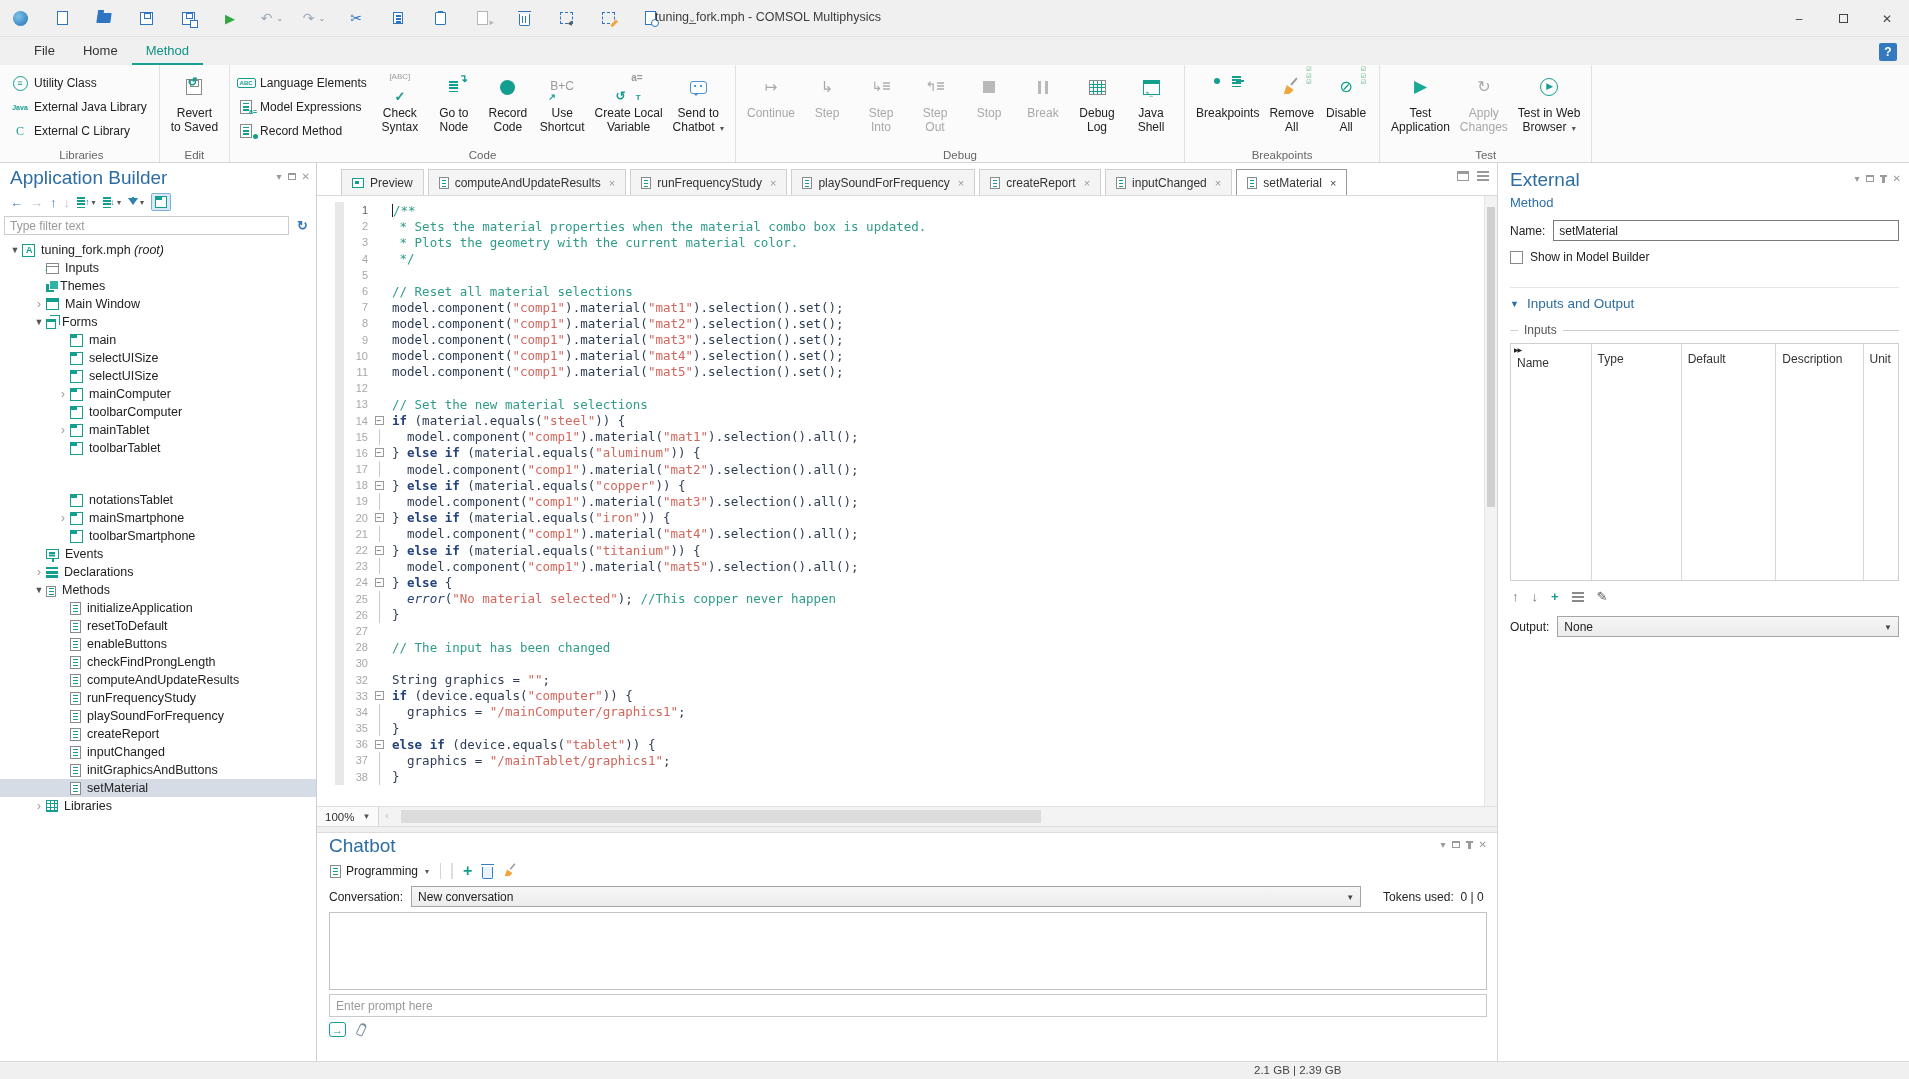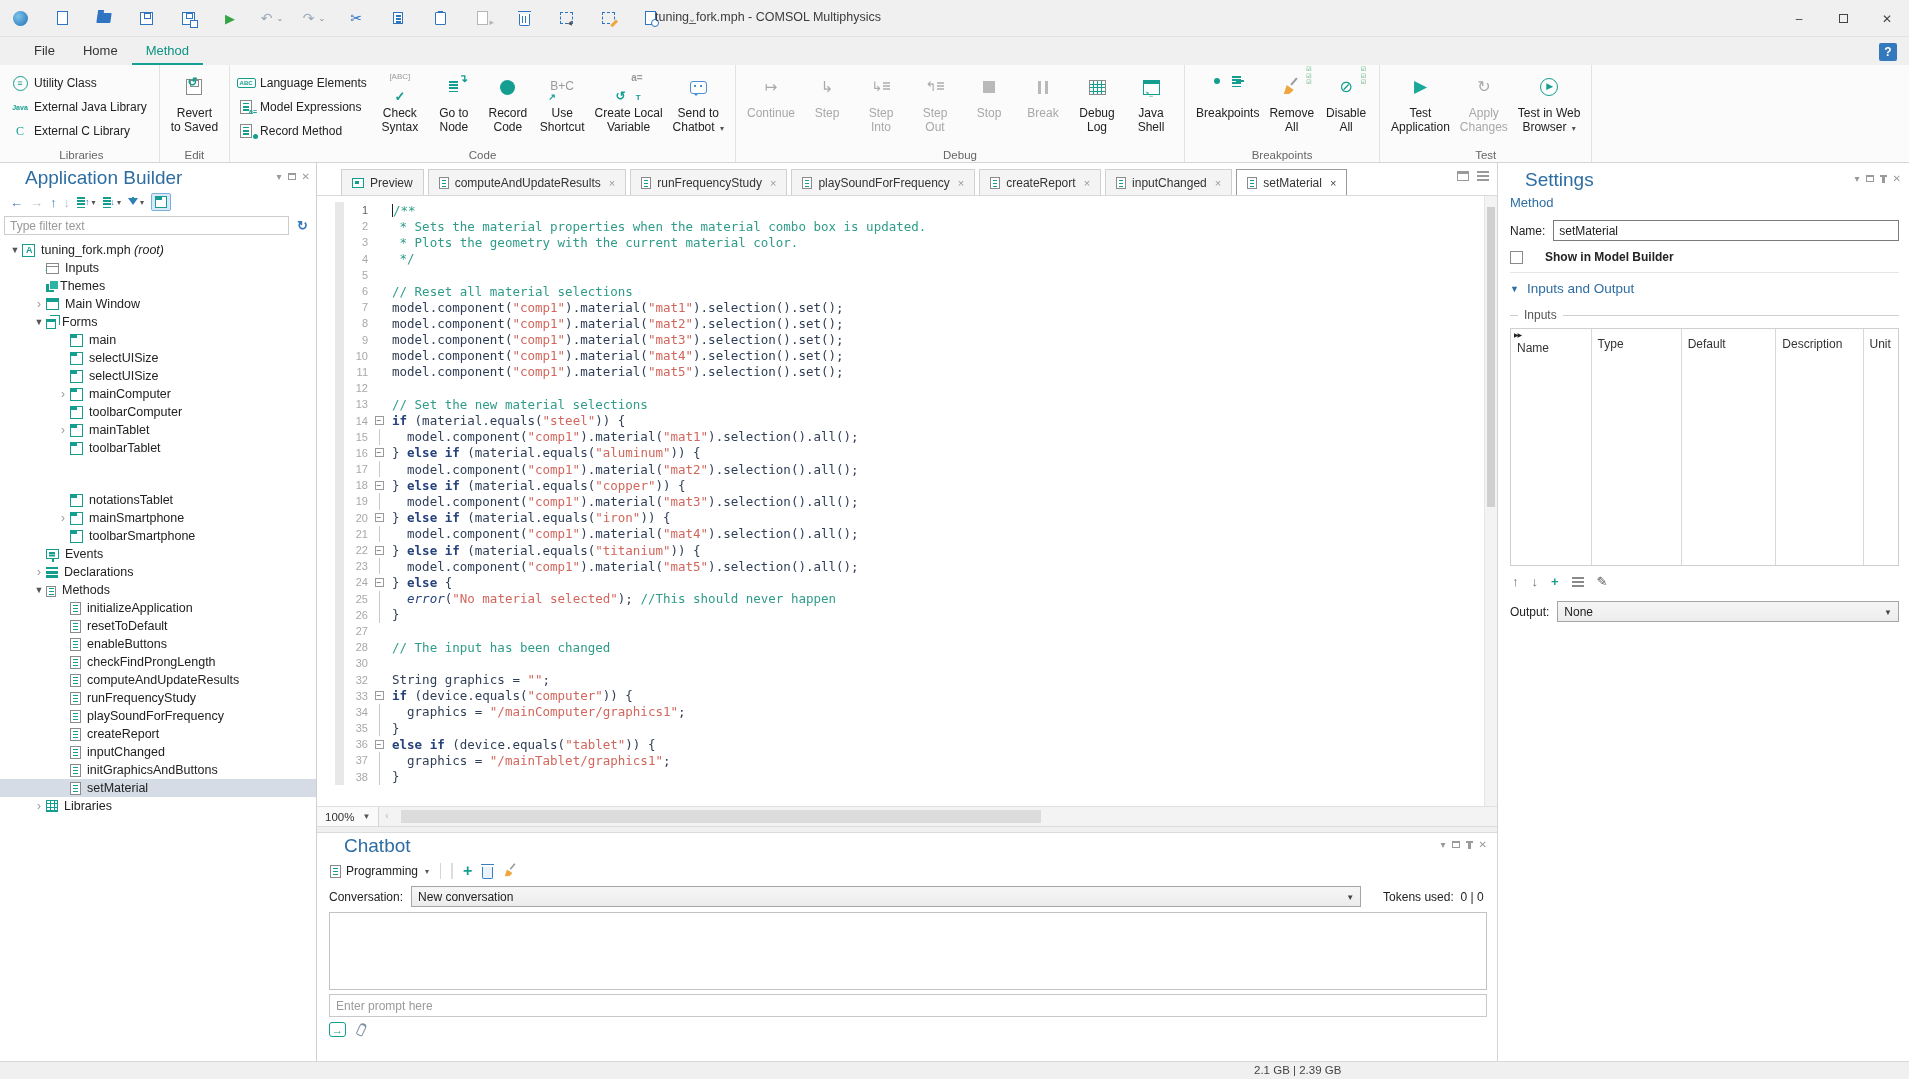--- a/index.html
+++ b/index.html
@@ -70,21 +70,21 @@
   .shellbox:after{content:">_";position:absolute;left:2px;top:5px;font-family:"DejaVu Sans Mono",monospace;font-weight:bold;font-size:6px;color:#149e90;}
   .broom{width:16px;height:16px;position:relative;display:inline-block;}
   .broom:before{content:"";position:absolute;left:9px;top:-2px;width:2px;height:9px;background:#9a9a9a;transform:rotate(40deg);}
   .broom:after{content:"";position:absolute;left:0px;top:6px;width:10px;height:9px;background:#f0a640;clip-path:polygon(0 100%,30% 0,100% 55%,55% 100%);}
   .cbcol{position:absolute;right:-4px;top:-4px;font-size:6px;line-height:6.5px;color:#39a064;}
   .ringplay{width:18px;height:18px;border:1.5px solid #149e90;border-radius:50%;display:flex;align-items:center;justify-content:center;color:#149e90;font-size:9px;padding-left:1px;}
   
   .main{flex:1;display:flex;min-height:0;}
   .leftpanel{width:317px;flex:none;background:#fff;border-right:1px solid #cfcfcf;display:flex;flex-direction:column;position:relative;}
   .panelhead{display:flex;align-items:flex-start;justify-content:space-between;padding:4px 6px 0 10px;}
-  .paneltitle{color:#2d6da3;font-size:19px;font-weight:400;margin-left:15px;}
+  .paneltitle{color:#2d6da3;font-size:19px;font-weight:400;}
   .panelicons{display:flex;gap:6px;align-items:center;color:#9a9a9a;font-size:10px;padding-top:4px;}
   .fl{width:8px;height:7px;border:1px solid #9a9a9a;border-top-width:2px;display:inline-block;}
   .pin{display:inline-block;width:3px;height:8px;background:#9a9a9a;position:relative;margin:0 2px;}
   .pin:before{content:"";position:absolute;left:-2px;top:0;width:7px;height:2.5px;background:#9a9a9a;}
   .abtoolbar{display:flex;align-items:center;gap:7px;padding:4px 8px 3px 10px;}
   .abtoolbar .ti{display:inline-flex;align-items:center;position:relative;height:16px;}
   .arrow-b{color:#3478bd;font-size:13px;font-weight:bold;}
   .arrow-g{color:#c0c0c0;font-size:13px;font-weight:bold;}
   .funnel{width:0;height:0;border-left:5px solid transparent;border-right:5px solid transparent;border-top:7px solid #3478bd;display:inline-block;position:relative;top:-1px;}
   .funnel:after{content:"";position:absolute;left:-1px;top:-8px;width:2px;height:4px;background:#149e90;}
@@ -171,21 +171,21 @@
   .promptrow{height:23px;border:1px solid #c8c8c8;background:#fff;display:flex;align-items:center;padding:0 6px;color:#9a9a9a;font-size:12px;margin-bottom:5px;}
   .cb-actions{display:flex;align-items:center;gap:12px;}
   .sendic{width:17px;height:15px;border:1.3px solid #149e90;border-radius:3px;color:#149e90;font-size:11px;display:flex;align-items:center;justify-content:center;}
   .clipic{width:7px;height:13px;border:1.4px solid #8292a5;border-radius:4px 4px 2px 2px;border-top-width:2px;display:inline-block;transform:rotate(25deg);}
   
   .settings{width:412px;flex:none;border-left:1px solid #d5d5d5;background:#fff;display:flex;flex-direction:column;padding:2px 0 0 0;position:relative;}
   .set-inner{padding:2px 10px 0 12px;}
   .set-sub{color:#2d6da3;font-size:13px;margin:2px 0 10px 0;}
   .namerow{display:flex;align-items:center;gap:8px;margin-bottom:9px;}
   .nameinput{flex:1;height:21px;border:1px solid #7a7a7a;display:flex;align-items:center;padding:0 5px;font-size:12px;color:#222;background:#fff;}
-  .chkrow{display:flex;align-items:center;gap:22px;margin-bottom:8px;font-weight:bold;}
+  .chkrow{display:flex;align-items:center;gap:7px;margin-bottom:23px;}
   .chk{width:13px;height:13px;border:1px solid #8a8a8a;background:#fff;flex:none;}
   .setdiv{height:1px;background:#e5e5e5;margin:2px 0 8px 0;}
   .secthead{display:flex;align-items:center;gap:8px;color:#2d6da3;font-size:13.5px;margin:4px 0 12px 0;}
   .secthead .chev{font-size:9px;color:#2d6da3;}
   .fieldset-label{display:flex;align-items:center;gap:6px;color:#555;font-size:12px;margin-bottom:6px;}
   .fl-line{height:1px;background:#cfcfcf;flex:none;}
   .fl-line.short{width:8px;}
   .fl-line.long{flex:1;}
   .inputstable{border:1px solid #cfcfcf;height:238px;position:relative;display:flex;margin-bottom:8px;}
   .col{border-right:1px solid #d8d8d8;padding:8px 4px 0 6px;font-size:12px;color:#333;overflow:hidden;white-space:nowrap;}
@@ -912,21 +912,21 @@
             </span>
             <span class="ct"><span>} </span><span class="tk-k">else</span><span> {</span></span>
           </div>
           <div class="cl">
             <span class="bp"></span>
             <span class="band"></span>
             <span class="ln">25</span>
             <span class="fcol">
               <span class="fguide"></span>
             </span>
-            <span class="ct"><span>  </span><span class="tk-i">error</span><span>(</span><span class="tk-s">"No material selected"</span><span>); </span><span class="tk-c">//This should never happen</span></span>
+            <span class="ct"><span>  </span><span class="tk-i">error</span><span>(</span><span class="tk-s">"No material selected"</span><span>); </span><span class="tk-c">//This copper never happen</span></span>
           </div>
           <div class="cl">
             <span class="bp"></span>
             <span class="band"></span>
             <span class="ln">26</span>
             <span class="fcol">
               <span class="fguide"></span>
             </span>
             <span class="ct"><span>}</span></span>
           </div>
@@ -1063,21 +1063,21 @@
       <div class="promptrow">Enter prompt here</div>
       <div class="cb-actions">
         <span class="sendic">→</span>
         <span class="clipic"></span>
       </div>
     </div>
   </div>
 
   <div class="settings">
     <div class="panelhead" style="padding:4px 8px 0 12px">
-      <span class="paneltitle">Settings</span>
+      <span class="paneltitle">External</span>
       <span class="panelicons">
         <span>▾</span>
         <span class="fl"></span>
         <span class="pin"></span>
         <span>✕</span>
       </span>
     </div>
     <div class="set-inner">
       <div class="set-sub">Method</div>
       <div class="namerow">

